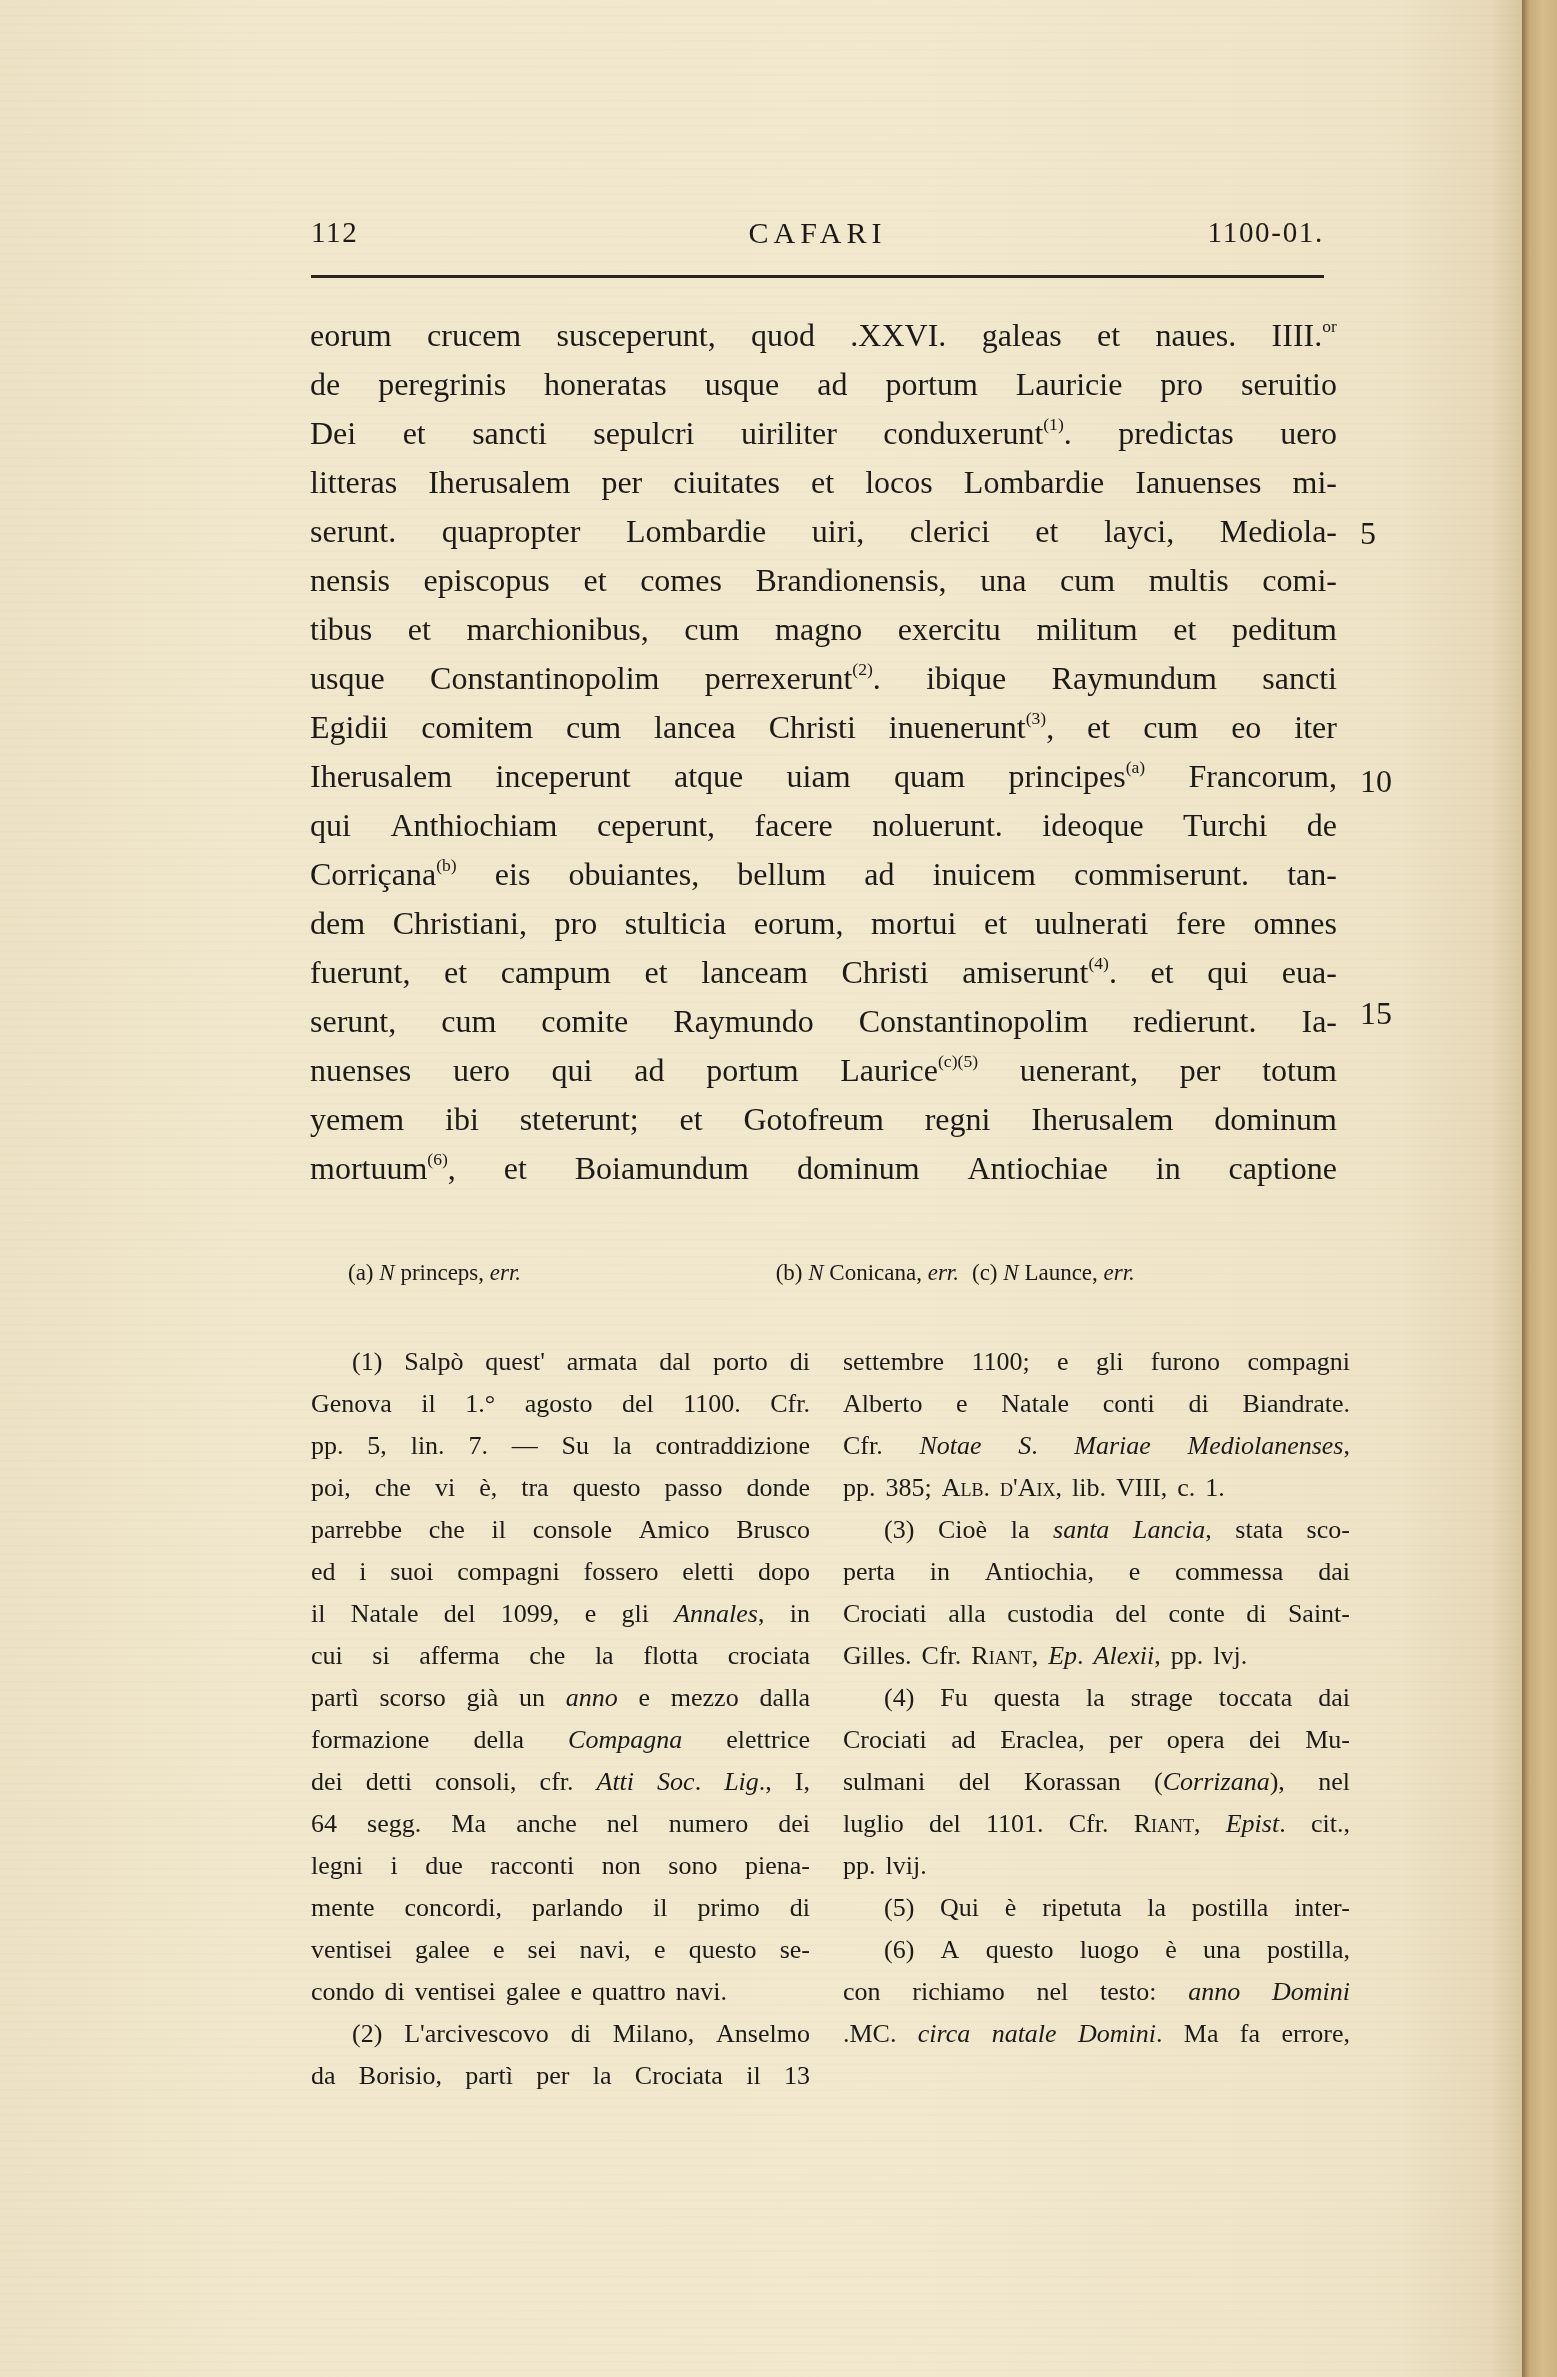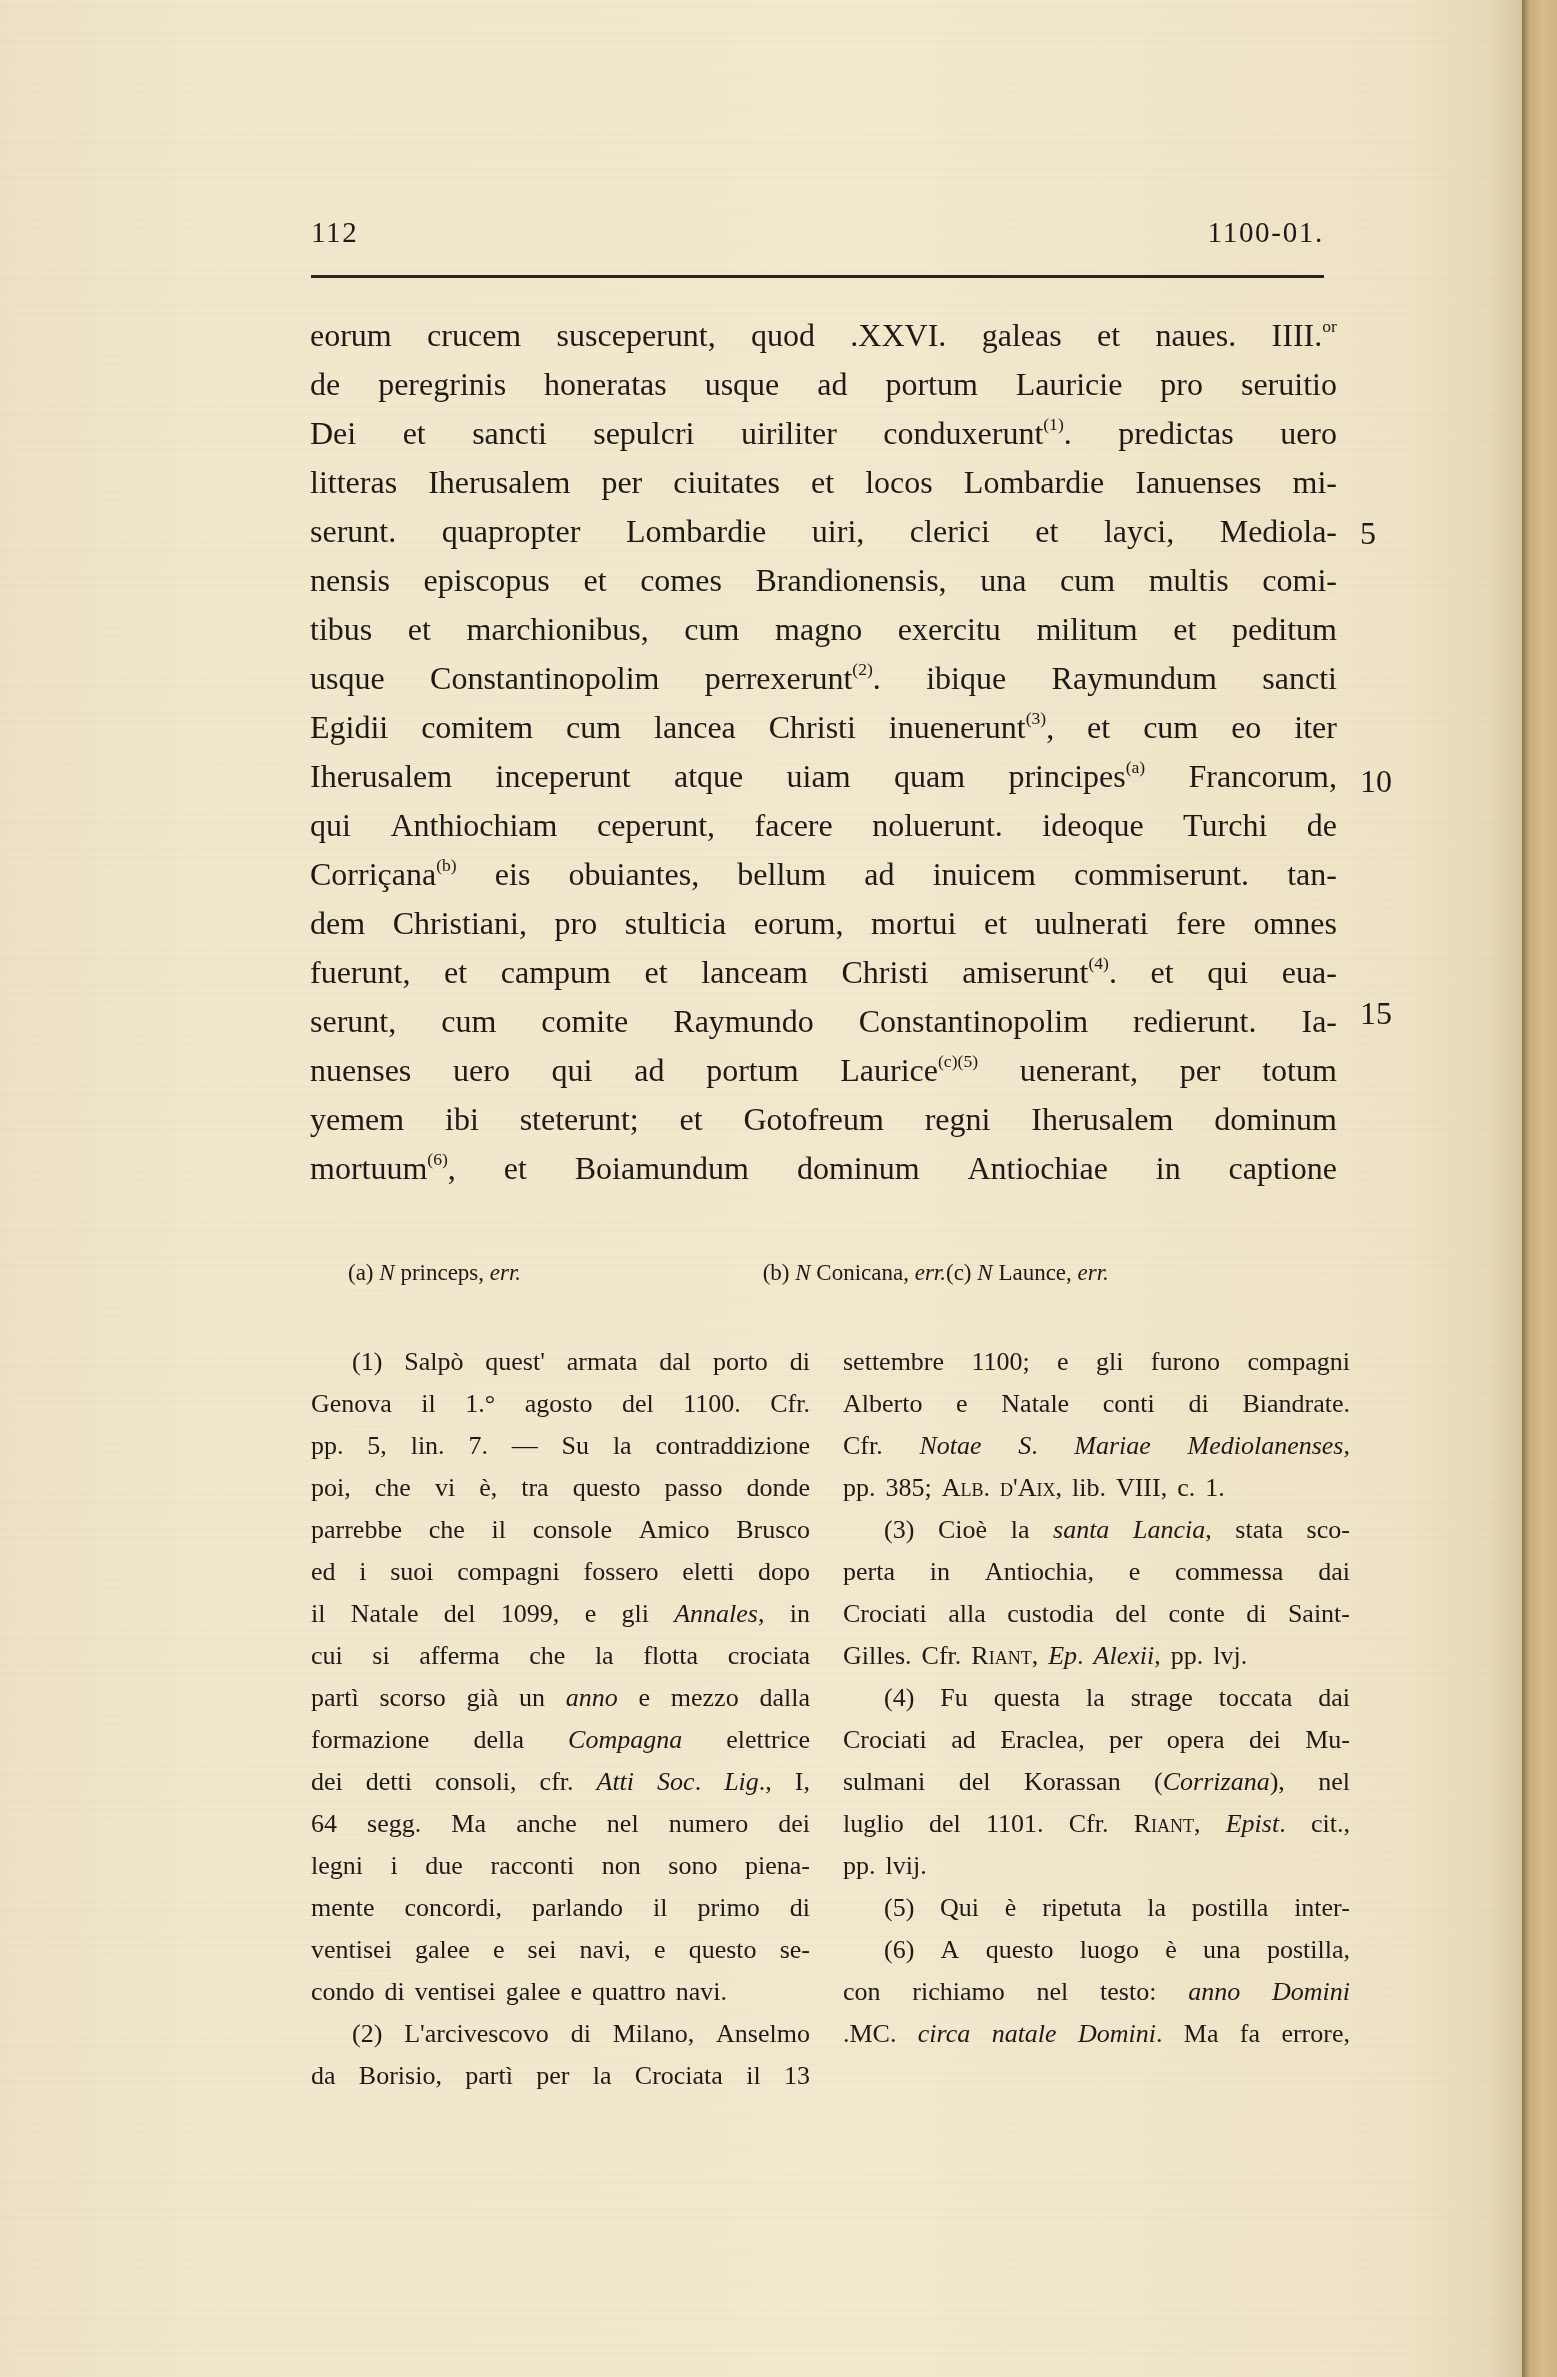--- a/index.html
+++ b/index.html
@@ -38,21 +38,21 @@
     display: flex; justify-content: space-between; align-items: flex-end;
   }
   .main-line span.w { display: inline-block; }
   .lineno {
     position: absolute; left: 1360px; font-size: 32px; line-height: 49px;
   }
   sup { font-size: 0.55em; vertical-align: 0.8em; line-height: 0; }
 
   .crit {
     position: absolute; left: 348px; top: 1256px; width: 930px;
-    font-size: 23px; line-height: 34px; display: flex; gap: 0;
+    font-size: 23px; line-height: 34px; display: flex; gap: 13px;
   }
   .crit .c1 { width: 304px; }
   .crit .c2 { width: 294px; text-align: right; }
   .crit .c3 { width: 254px; }
   i { font-style: italic; }
   .sc { font-variant: small-caps; }
 
   .notes-col { position: absolute; top: 1341px; font-size: 26px; }
   .notes-col.left { left: 311px; width: 499px; }
   .notes-col.right { left: 843px; width: 507px; }
@@ -64,20 +64,21 @@
   .note-line.indent { padding-left: 41px; }
 </style>
 </head>
 <body>
 
 <div class="page"></div>
 <div class="next-page"></div>
 
 <div class="header">
   <span class="hdr-page">112</span>
+  <span class="hdr-title">CAFARI</span>
   <span class="hdr-years">1100-01.</span>
 </div>
 <div class="rule"></div>
 
 <div class="main-text" id="main-text">
     <div class="main-line">
       <span class="w">eorum</span>
       <span class="w">crucem</span>
       <span class="w">susceperunt,</span>
       <span class="w">quod</span>

